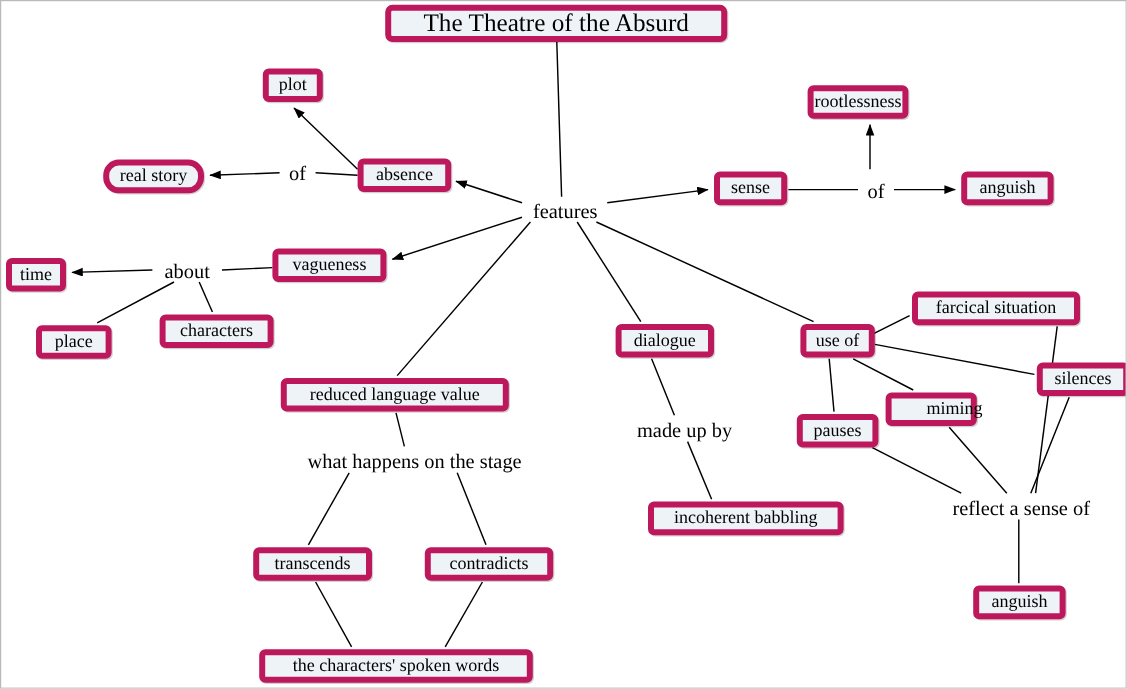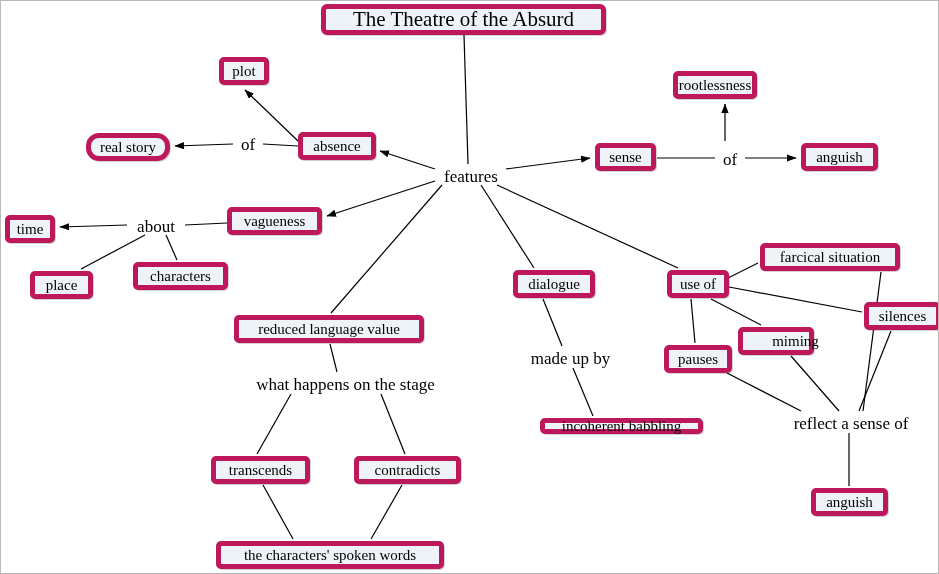--- a/index.html
+++ b/index.html
@@ -117,21 +117,21 @@
       <div class="node" style="left: 226px; top: 206px; width: 95px; height: 28px;">vagueness</div>
       <div class="node" style="left: 29px; top: 270px; width: 63px; height: 28px;">place</div>
       <div class="node" style="left: 132px; top: 261px; width: 95px; height: 28px; text-align: right;">characters</div>
       <div class="node" style="left: 499px; top: 269px; width: 82px; height: 28px; margin-left: 13px;">dialogue</div>
       <div class="node" style="left: 666px; top: 269px; width: 62px; height: 28px;">use of</div>
       <div class="node" style="left: 759px; top: 242px; width: 140px; height: 28px;">farcical situation</div>
       <div class="node" style="left: 863px; top: 301px; width: 77px; height: 28px;">silences</div>
       <div class="node" style="left: 737px; top: 326px; width: 76px; height: 28px; padding-left: 48px;">miming</div>
       <div class="node" style="left: 663px; top: 344px; width: 68px; height: 28px;">pauses</div>
       <div class="node" style="left: 233px; top: 314px; width: 190px; height: 28px;">reduced language value</div>
-      <div class="node" style="left: 539px; top: 417px; width: 163px; height: 16px;">incoherent babbling</div>
+      <div class="node" style="left: 539px; top: 417px; width: 163px; height: 28px;">incoherent babbling</div>
       <div class="node" style="left: 210px; top: 455px; width: 99px; height: 28px;">transcends</div>
       <div class="node" style="left: 353px; top: 455px; width: 107px; height: 28px;">contradicts</div>
       <div class="node" style="left: 810px; top: 487px; width: 77px; height: 28px;">anguish</div>
       <div class="node" style="left: 215px; top: 540px; width: 228px; height: 28px;">the characters' spoken words</div>
       <div class="linklabel" style="left: 437px; top: 165px; width: 66px; height: 20px;">features</div>
       <div class="linklabel" style="left: 236px; top: 133px; width: 22px; height: 20px;">of</div>
       <div class="linklabel" style="left: 718px; top: 148px; width: 22px; height: 20px;">of</div>
       <div class="linklabel" style="left: 130px; top: 215px; width: 50px; height: 20px;">about</div>
       <div class="linklabel" style="left: 523px; top: 347px; width: 93px; height: 20px;">made up by</div>
       <div class="linklabel" style="left: 237px; top: 373px; width: 215px; height: 20px;">what happens on the stage</div>

